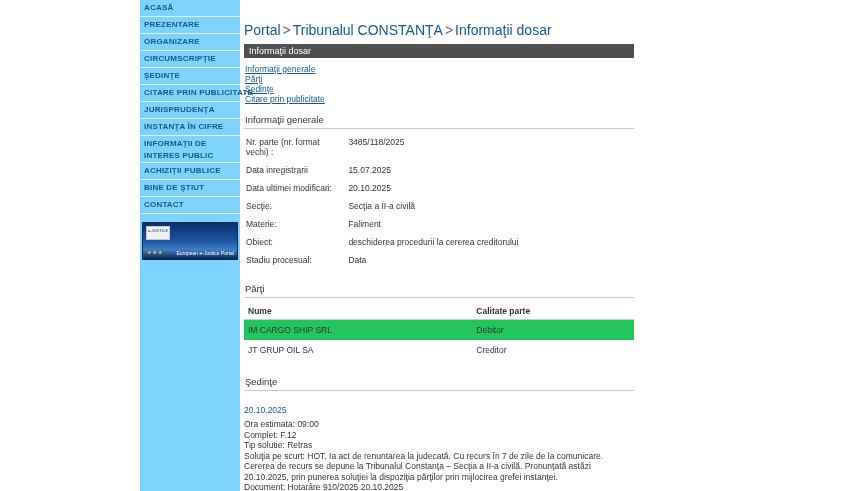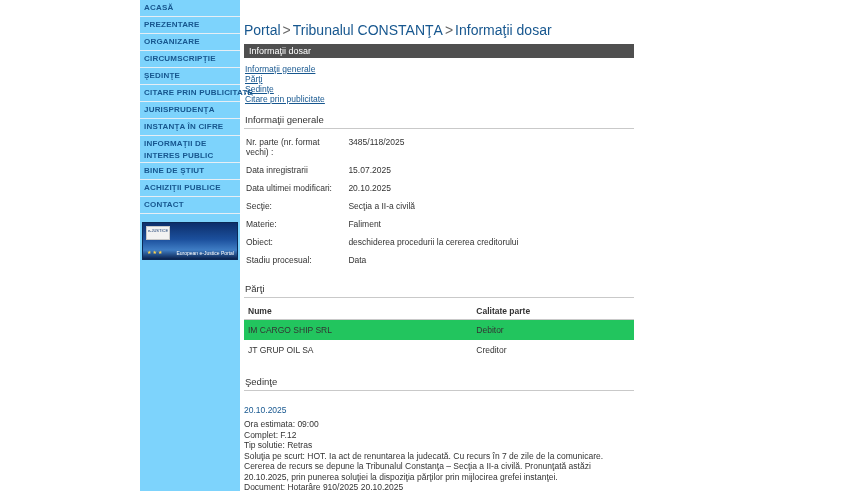--- a/index.html
+++ b/index.html
@@ -217,22 +217,22 @@
   <div class="sidebar">
     <a class="nav-item" href="#">ACASĂ</a>
     <a class="nav-item" href="#">PREZENTARE</a>
     <a class="nav-item" href="#">ORGANIZARE</a>
     <a class="nav-item" href="#">CIRCUMSCRIPŢIE</a>
     <a class="nav-item" href="#">ŞEDINŢE</a>
     <a class="nav-item" href="#">CITARE PRIN PUBLICITATE</a>
     <a class="nav-item" href="#">JURISPRUDENŢA</a>
     <a class="nav-item" href="#">INSTANŢA ÎN CIFRE</a>
     <a class="nav-item two-line" href="#">INFORMAŢII DE INTERES PUBLIC</a>
+    <a class="nav-item" href="#">ACHIZIŢII PUBLICE</a>
     <a class="nav-item" href="#">BINE DE ŞTIUT</a>
-    <a class="nav-item" href="#">ACHIZIŢII PUBLICE</a>
     <a class="nav-item" href="#">CONTACT</a>
 
     <div class="nav-banner">
       <div class="bnr-badge">e-JUSTICE</div>
       <div class="bnr-stars">★★★</div>
       <div class="bnr-text">European e-Justice Portal</div>
     </div>
   </div>
 
   <div class="content">

